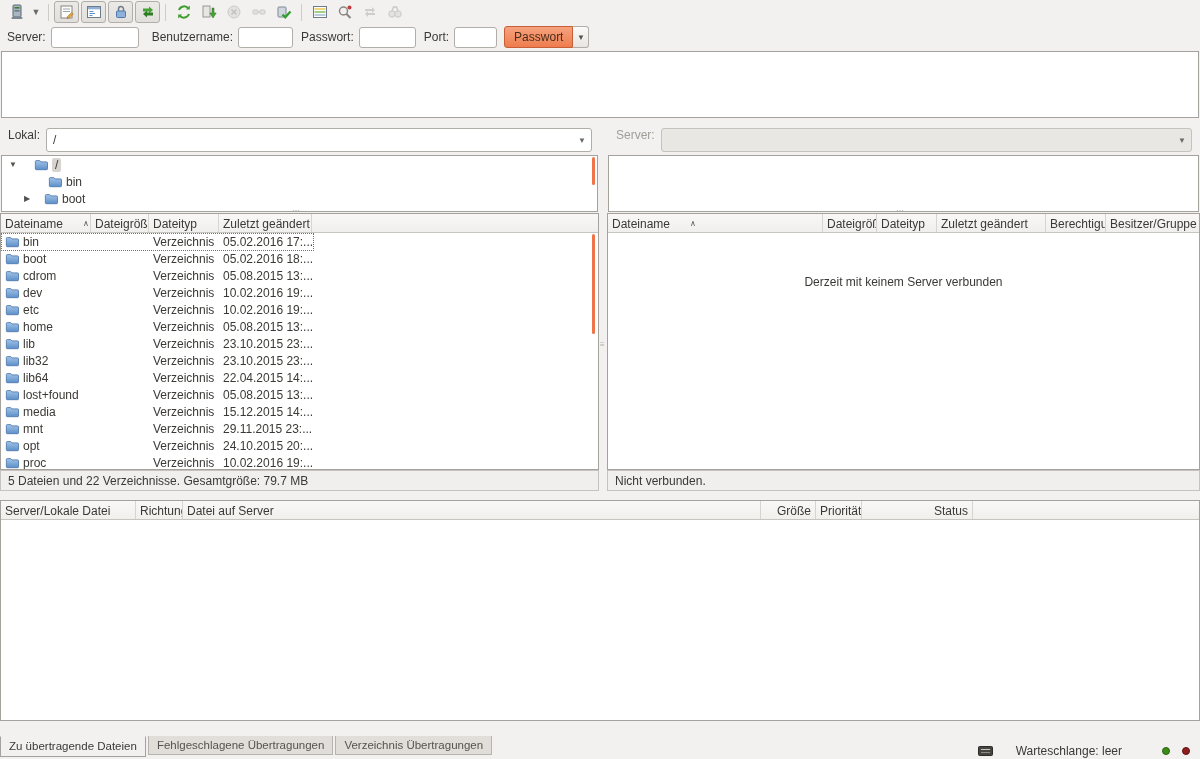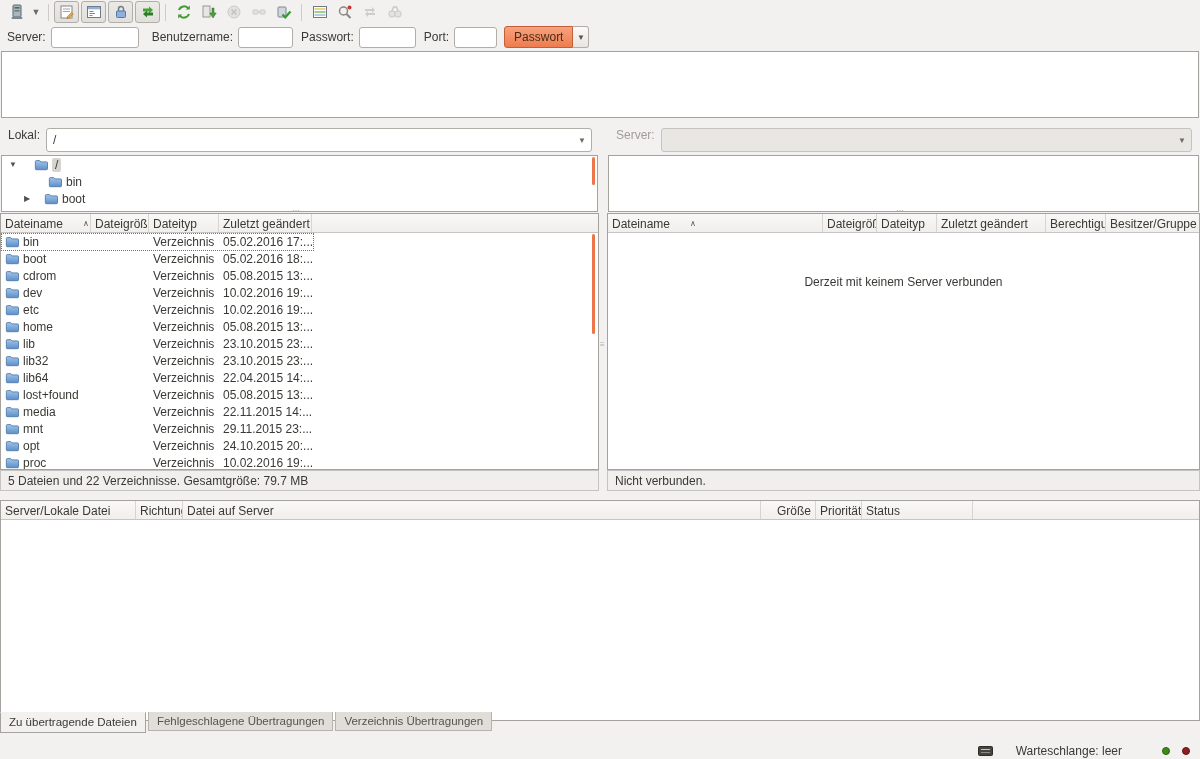--- a/index.html
+++ b/index.html
@@ -67,25 +67,25 @@
   .grip { position:absolute; color:#b1ada8; font-size:8px; letter-spacing:1px; }
 
   
   .pstatus { position:absolute; top:470px; height:21px; background:#f0efed; border:1px solid #c6c2bd; display:flex; align-items:center; padding-left:7px; }
   .pstatus.left { left:0; width:599px; }
   .pstatus.right { left:607px; width:593px; }
 
   
   .queuewrap { position:absolute; top:500px; left:0; width:1200px; height:221px; border:1px solid #a5a19c; background:#fff; }
   .qheader { height:19px; background:linear-gradient(#f9f8f7,#f1efec); border-bottom:1px solid #c8c4bf; display:flex; }
-  .q1 { width:135px; } .q2 { width:47px; } .q3 { width:578px; } .q4 { width:55px; justify-content:flex-end; } .q5 { width:46px; } .q6 { width:111px; }
+  .q1 { width:135px; } .q2 { width:47px; } .q3 { width:578px; } .q4 { width:55px; justify-content:flex-end; } .q5 { width:46px; } .q6 { width:111px;justify-content:flex-end; }
   .qbody { height:200px; background:#fff; }
 
   
-  .tabs { position:absolute; top:712px; left:0; height:22px; display:flex; align-items:flex-start; }
+  .tabs { position:absolute; top:736px; left:0; height:22px; display:flex; align-items:flex-start; }
   .tab { padding:3px 8px 2px 8px; font-size:11.5px; white-space:nowrap; }
   .tab.active { background:#f2f1f0; border:1px solid #a5a19c; border-top:1px solid #f2f1f0; height:21px; color:#3a3935; }
   .tab.inactive { background:#e1dedా; background:#e1ded9; border:1px solid #b7b3ae; border-top:none; height:19px; color:#55534f; margin-left:2px; }
 
   
   .statusbar { position:absolute; top:742px; left:0; right:0; height:17px; display:flex; align-items:center; justify-content:flex-end; padding-right:10px; gap:8px; }
   .led { width:8px; height:8px; border-radius:50%; }
   .led.green { background:#3d8c19; border:1px solid #2a6310; }
   .led.red { background:#8f1f1f; border:1px solid #5e1212; margin-left:4px; }
   .qicon-gap { margin-right:32px; display:flex; align-items:center; gap:23px; }
@@ -404,21 +404,21 @@
     </div>
     <div class="frow">
       <span class="cell cname">
           <svg class="fi">
             <use href="#folder-sym"></use>
           </svg>
           <span>media</span>
         </span>
       <span class="cell csize"></span>
       <span class="cell ctype">Verzeichnis</span>
-      <span class="cell cmod">22.11.2015 14:...</span>
+      <span class="cell cmod">15.12.2015 14:...</span>
     </div>
     <div class="frow">
       <span class="cell cname">
           <svg class="fi">
             <use href="#folder-sym"></use>
           </svg>
           <span>mnt</span>
         </span>
       <span class="cell csize"></span>
       <span class="cell ctype">Verzeichnis</span>

